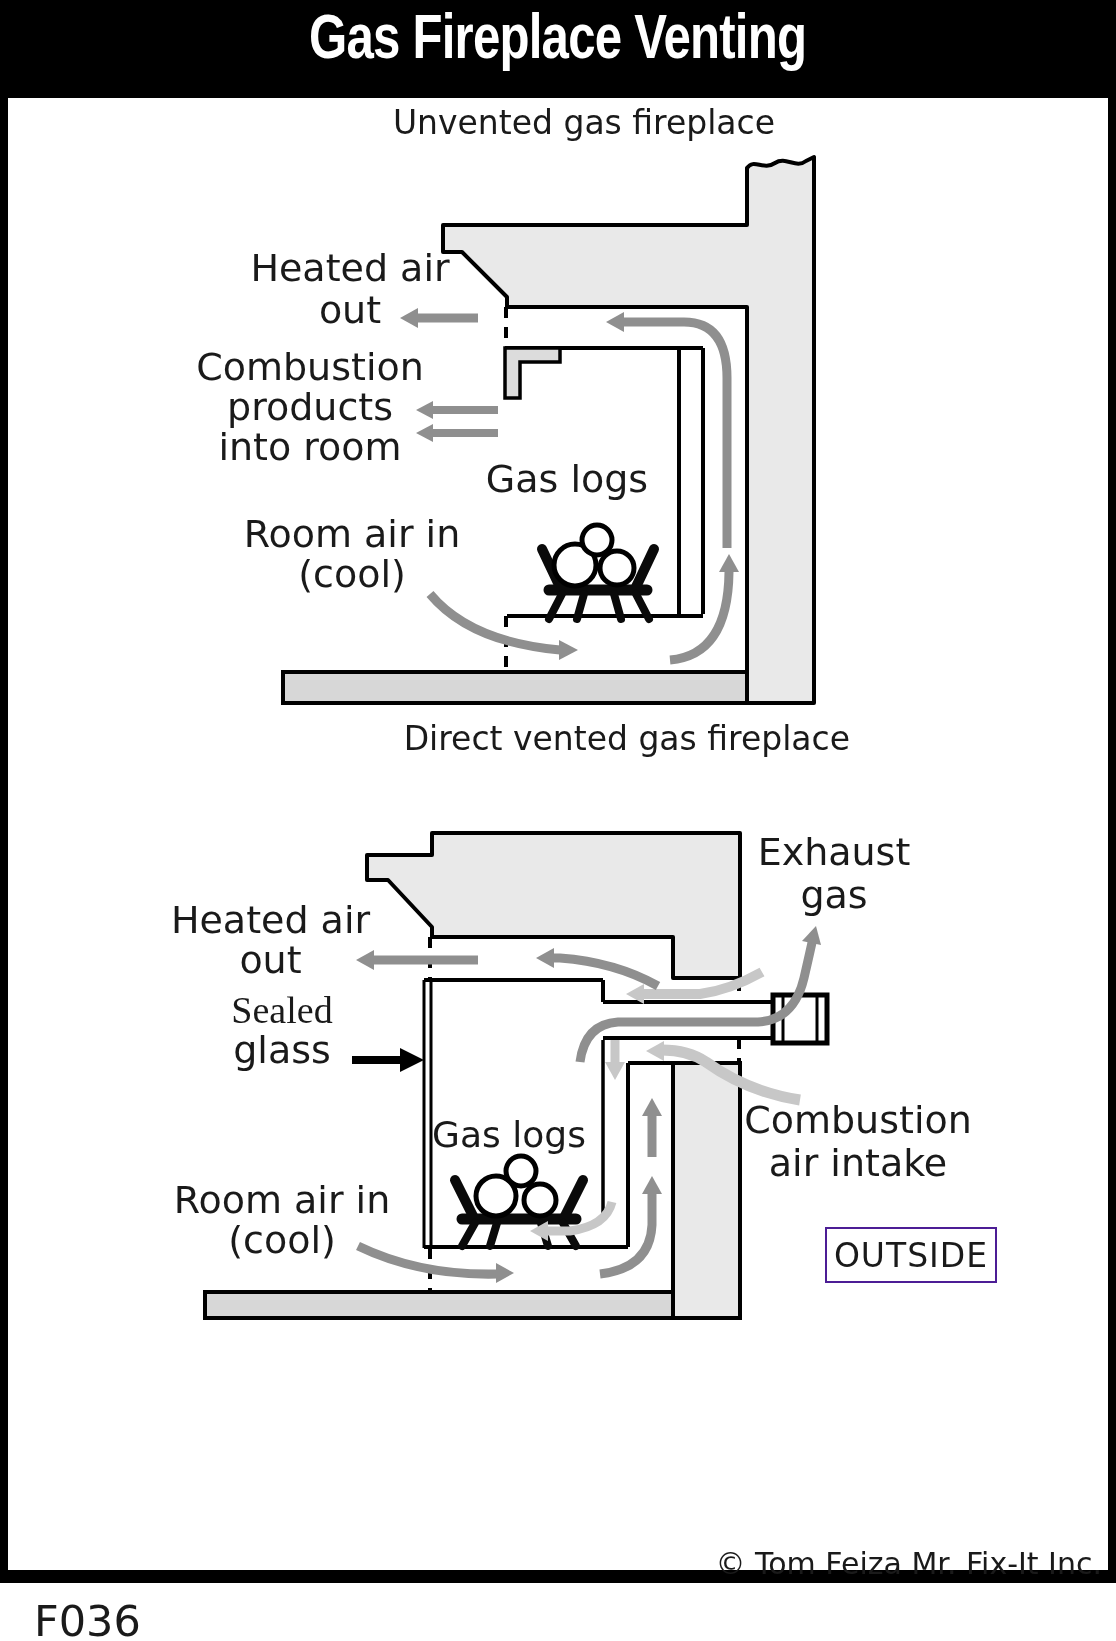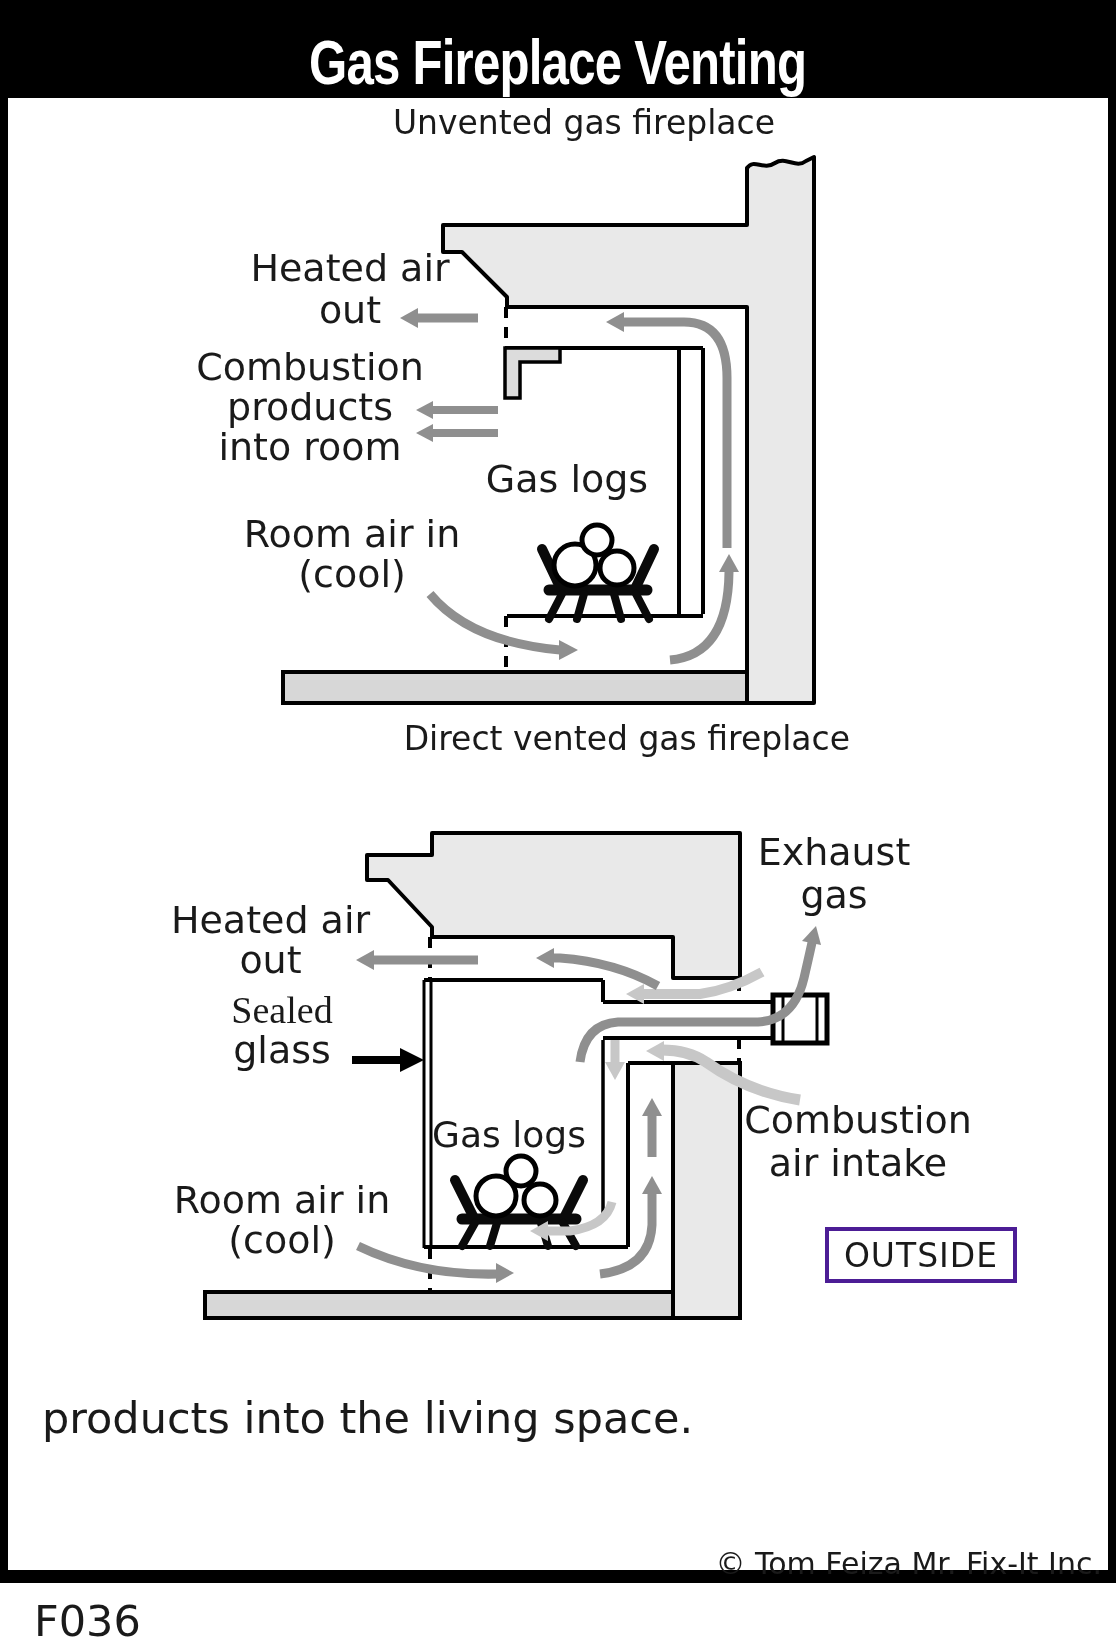--- a/index.html
+++ b/index.html
@@ -1,27 +1,27 @@
 <!DOCTYPE html>
 <html><head>
 <meta charset="utf-8">
 <style>
   html,body{margin:0;padding:0;background:#ffffff;}
   body{width:1116px;height:1641px;position:relative;font-family:"DejaVu Sans",sans-serif;color:#1a1a1a;overflow:hidden;}
   .abs{position:absolute;}
   
-  #titlebar{left:0;top:0;width:1116px;height:98px;background:#000;display:flex;align-items:flex-end;justify-content:center;z-index:5;}
+  #titlebar{left:0;top:0;width:1116px;height:98px;background:#000;display:flex;align-items:flex-start;justify-content:center;z-index:5;}
   #titlebar .t{color:#fff;font-weight:bold;font-size:63px;letter-spacing:-1px;transform:scaleX(0.78);transform-origin:center;white-space:nowrap;font-family:"Liberation Sans",sans-serif;}
   
   #frame{left:0;top:98px;width:1100px;height:1485px;border-left:8px solid #000;border-right:8px solid #000;border-bottom:13px solid #000;background:#fff;z-index:0;box-sizing:border-box;width:1116px;}
   #art{left:0;top:0;z-index:1;}
   .lbl{position:absolute;z-index:2;font-size:38px;line-height:1.04;text-align:center;white-space:nowrap;}
   .dtitle{font-size:33px;text-align:right;}
   .small{font-size:36px;}
-  #outside-box{left:825px;top:1227px;width:192px;height:56px;border:4px solid #4c1d95;background:#fff;display:flex;align-items:center;justify-content:center;font-size:33px;letter-spacing:1px;z-index:2;box-sizing:border-box;}
+  #outside-box{left:825px;top:1227px;width:172px;height:56px;border:2px solid #4c1d95;background:#fff;display:flex;align-items:center;justify-content:center;font-size:33px;letter-spacing:1px;z-index:2;box-sizing:border-box;}
   #caption{left:42px;top:1390px;width:1030px;text-align:left;font-size:43px;line-height:57px;z-index:2;}
   #copyright{left:480px;top:1546px;width:622px;text-align:right;font-size:30px;z-index:2;}
   #figcode{left:34px;top:1596px;font-size:43px;z-index:2;}
 </style>
 </head>
 <body>
 
 <div id="titlebar" class="abs">
   <div class="t">Gas Fireplace Venting</div>
 </div>
@@ -202,16 +202,15 @@
 <div class="lbl small" style="left:399px;top:1116px;width:220px;">Gas logs</div>
 <div class="lbl" style="left:172px;top:1181px;width:220px;">Room air in</div>
 <div class="lbl" style="left:172px;top:1221px;width:220px;">(cool)</div>
 <div class="lbl" style="left:738px;top:1101px;width:240px;">Combustion</div>
 <div class="lbl" style="left:738px;top:1144px;width:240px;">air intake</div>
 <div id="outside-box" class="abs">
   <span>OUTSIDE</span>
 </div>
 
 <div id="caption" class="abs">
-  <div>products into the living space.</div>
 </div>
 <div id="copyright" class="abs">© Tom Feiza Mr. Fix-It Inc.</div>
 <div id="figcode" class="abs">F036</div>
 
 </body></html>

